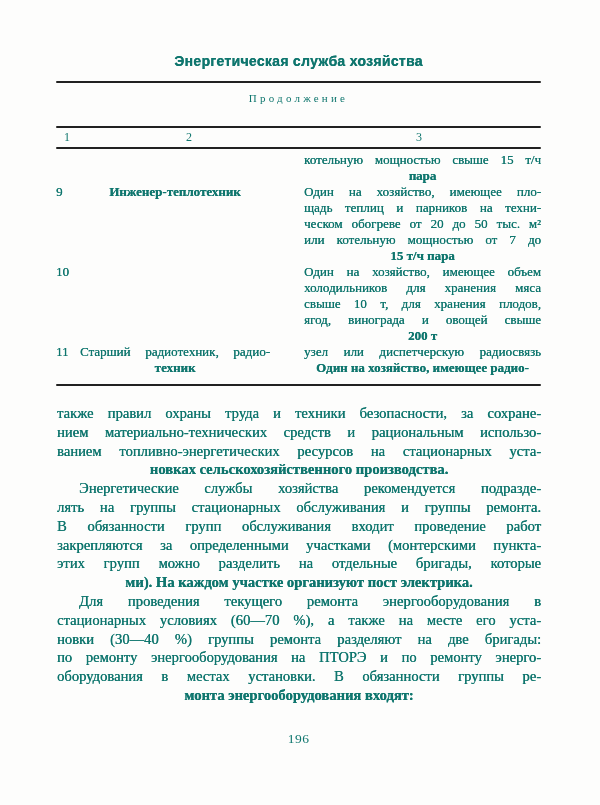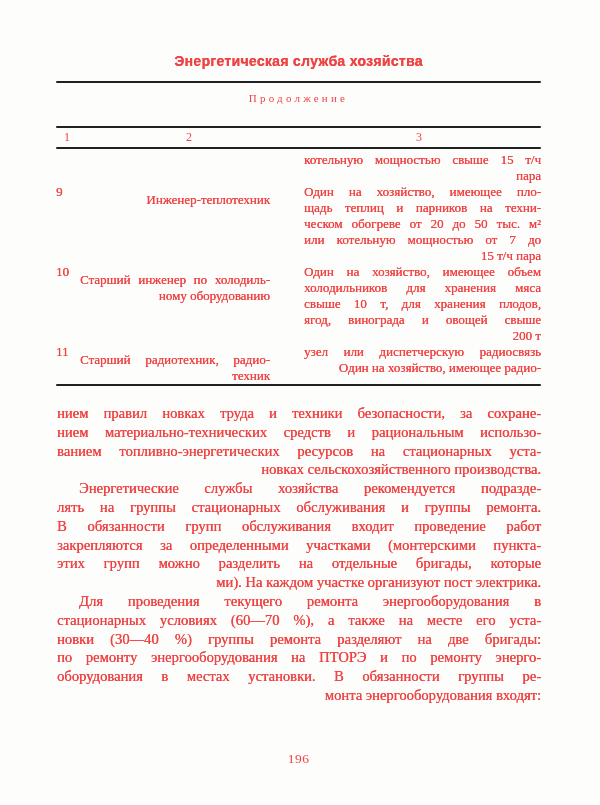--- a/index.html
+++ b/index.html
@@ -5,21 +5,21 @@
   html, body { margin: 0; padding: 0; }
   body {
     width: 600px; height: 805px;
     background: #fdfdfc;
     font-family: "Liberation Serif", "DejaVu Serif", serif;
   }
   .page {
     position: relative;
     width: 600px; height: 805px;
     background: #fdfdfc;
-    color: #ef4444;
+    color: #0f766e;
     overflow: hidden;
   }
   
   .rule {
     position: absolute;
     left: 56px; width: 485px; height: 2px;
     background: #212121;
     border-radius: 1px;
   }
   .rule-top { top: 81px; }
@@ -56,43 +56,42 @@
 
   .stafftable {
     position: absolute;
     top: 152px; left: 56px; width: 485px;
     font-size: 13px;
     line-height: 16px;
     text-shadow: 0.25px 0 0 currentColor;
   }
   .trow { display: flex; align-items: flex-start; }
   .tnum { width: 24px; flex: none; }
-  .tpos { width: 190px; flex: none; margin-top: 8px; }
+  .tpos { width: 190px; flex: none; }
   .tnorm { width: 237px; flex: none; margin-left: auto; }
 
   
   .jl > div { text-align: justify; text-align-last: justify; }
-  .jl > div:last-child { text-align: right; text-align-last: auto; }
+  .jl > div:last-child { text-align: center; text-align-last: auto; font-weight: bold; }
 
   .body-text {
     position: absolute;
     top: 404px; left: 57px; width: 484px;
     font-size: 14.6px;
     line-height: 18.8px;
     text-shadow: 0.3px 0 0 currentColor;
   }
   .para.indent > div:first-child { text-indent: 22px; }
 
   .page-num {
     position: absolute;
     top: 731px; left: 56px; width: 485px;
     text-align: center;
     font-size: 13.5px;
     letter-spacing: 0.5px;
-    margin-top: 20px;
   }
 </style>
 </head>
 <body>
 
 <div class="page">
 
   <div class="title">Энергетическая служба хозяйства</div>
 
   <div class="rule rule-top"></div>
@@ -126,24 +125,20 @@
       <div class="tnorm jl">
           <div>Один на хозяйство, имеющее пло-</div>
           <div>щадь теплиц и парников на техни-</div>
           <div>ческом обогреве от 20 до 50 тыс. м²</div>
           <div>или котельную мощностью от 7 до</div>
           <div>15 т/ч пара</div>
         </div>
     </div>
     <div class="trow">
       <div class="tnum">10</div>
-      <div class="tpos jl">
-          <div>Старший инженер по холодиль-</div>
-          <div>ному оборудованию</div>
-        </div>
       <div class="tnorm jl">
           <div>Один на хозяйство, имеющее объем</div>
           <div>холодильников для хранения мяса</div>
           <div>свыше 10 т, для хранения плодов,</div>
           <div>ягод, винограда и овощей свыше</div>
           <div>200 т</div>
         </div>
     </div>
     <div class="trow">
       <div class="tnum">11</div>
@@ -155,21 +150,21 @@
           <div>узел или диспетчерскую радиосвязь</div>
           <div>Один на хозяйство, имеющее радио-</div>
         </div>
     </div>
   </div>
 
   <div class="rule rule-table-bottom"></div>
 
   <div class="body-text">
     <div class="para jl">
-        <div>нием правил новках труда и техники безопасности, за сохране-</div>
+        <div>также правил охраны труда и техники безопасности, за сохране-</div>
         <div>нием материально-технических средств и рациональным использо-</div>
         <div>ванием топливно-энергетических ресурсов на стационарных уста-</div>
         <div>новках сельскохозяйственного производства.</div>
       </div>
     <div class="para jl indent">
         <div>Энергетические службы хозяйства рекомендуется подразде-</div>
         <div>лять на группы стационарных обслуживания и группы ремонта.</div>
         <div>В обязанности групп обслуживания входит проведение работ</div>
         <div>закрепляются за определенными участками (монтерскими пункта-</div>
         <div>этих групп можно разделить на отдельные бригады, которые</div>

